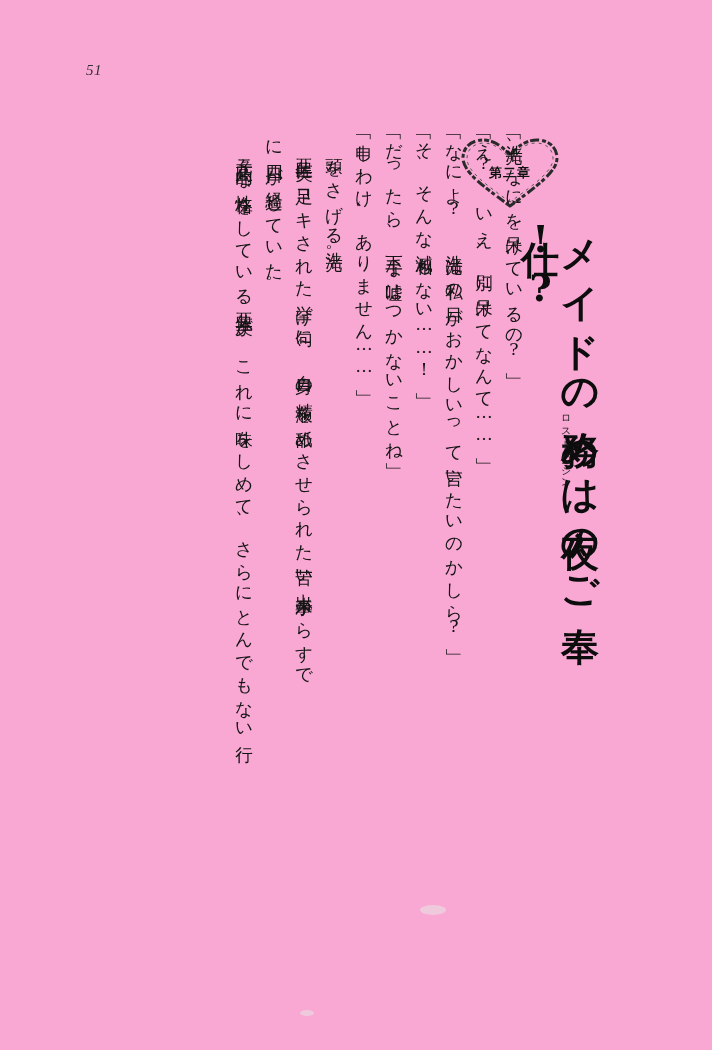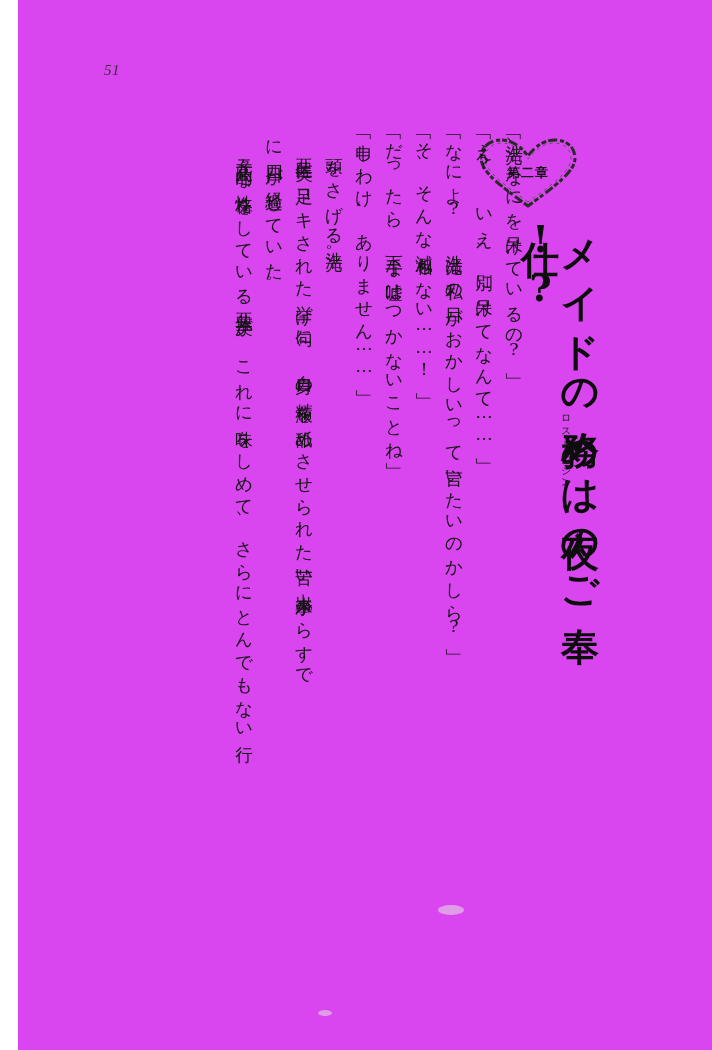--- a/index.html
+++ b/index.html
@@ -12,22 +12,21 @@
     height: 1050px;
     position: relative;
     overflow: hidden;
     font-family: "Liberation Serif", "DejaVu Serif", serif;
     color: #1a1a1a;
   }
 
   .page {
     position: absolute;
     inset: 0;
-    background: #d946ef;
-    margin-left: 18px;
+    background: #f9a8d4;
   }
 
   
   .page-number {
     position: absolute;
     left: 86px;
     top: 62px;
     font-size: 15px;
     font-style: italic;
     font-family: "Liberation Serif", serif;

